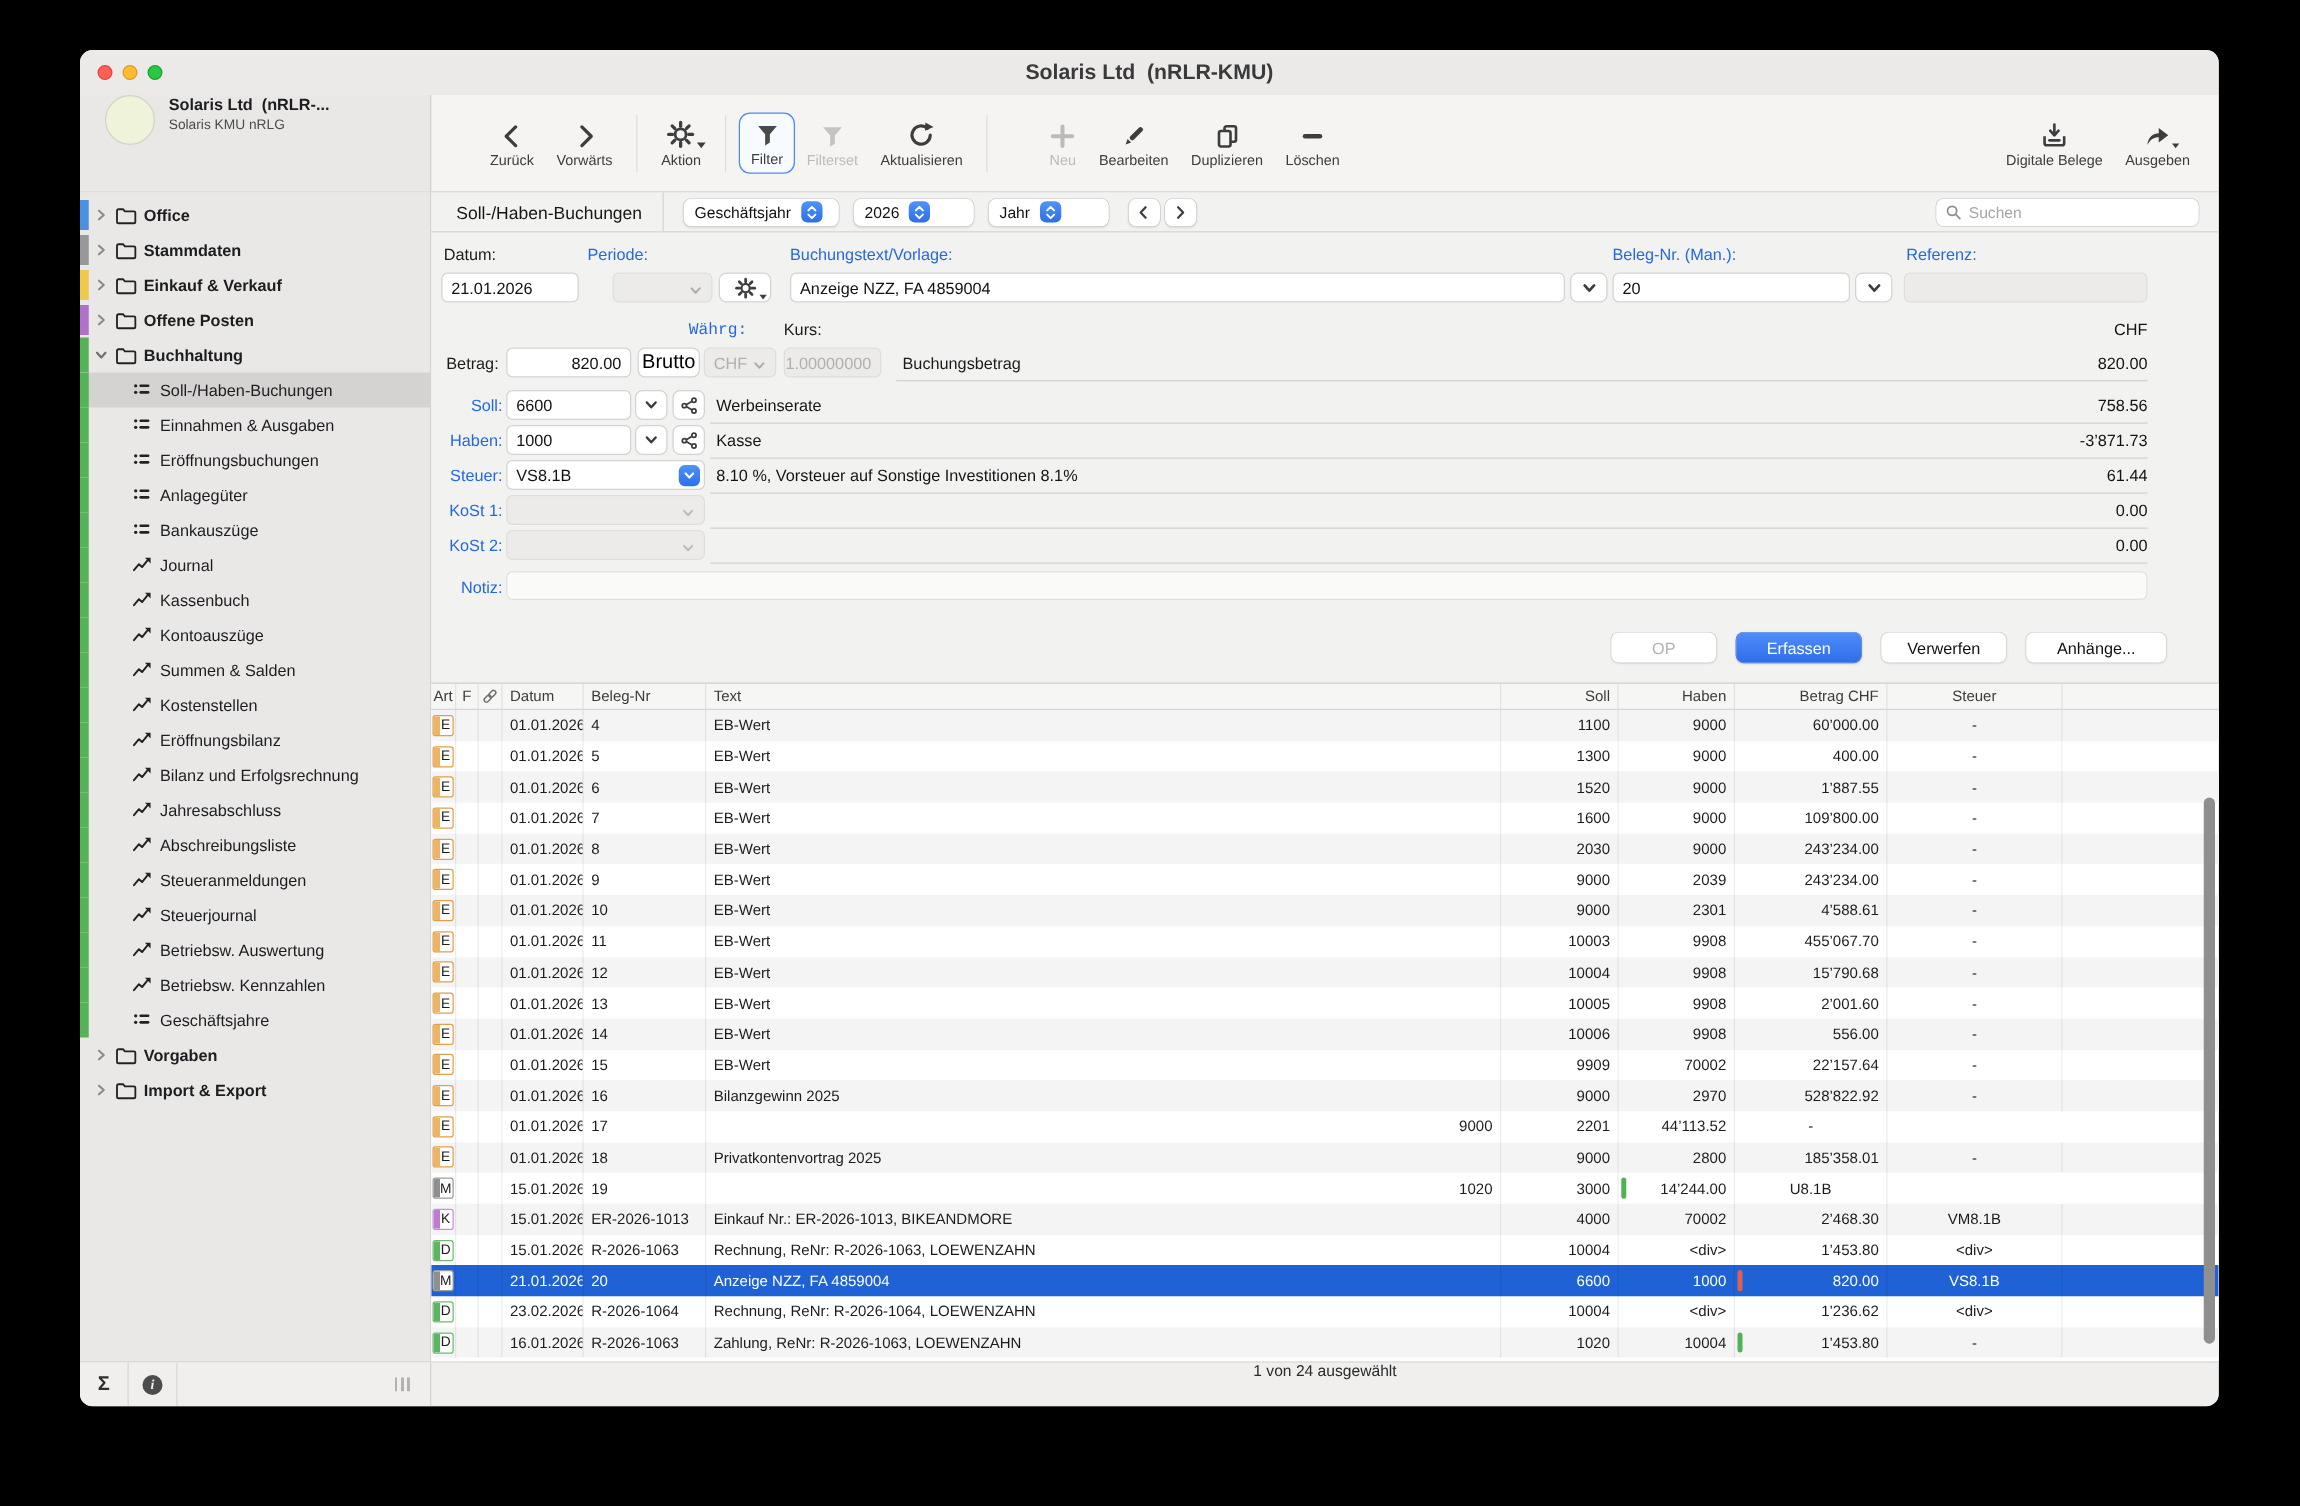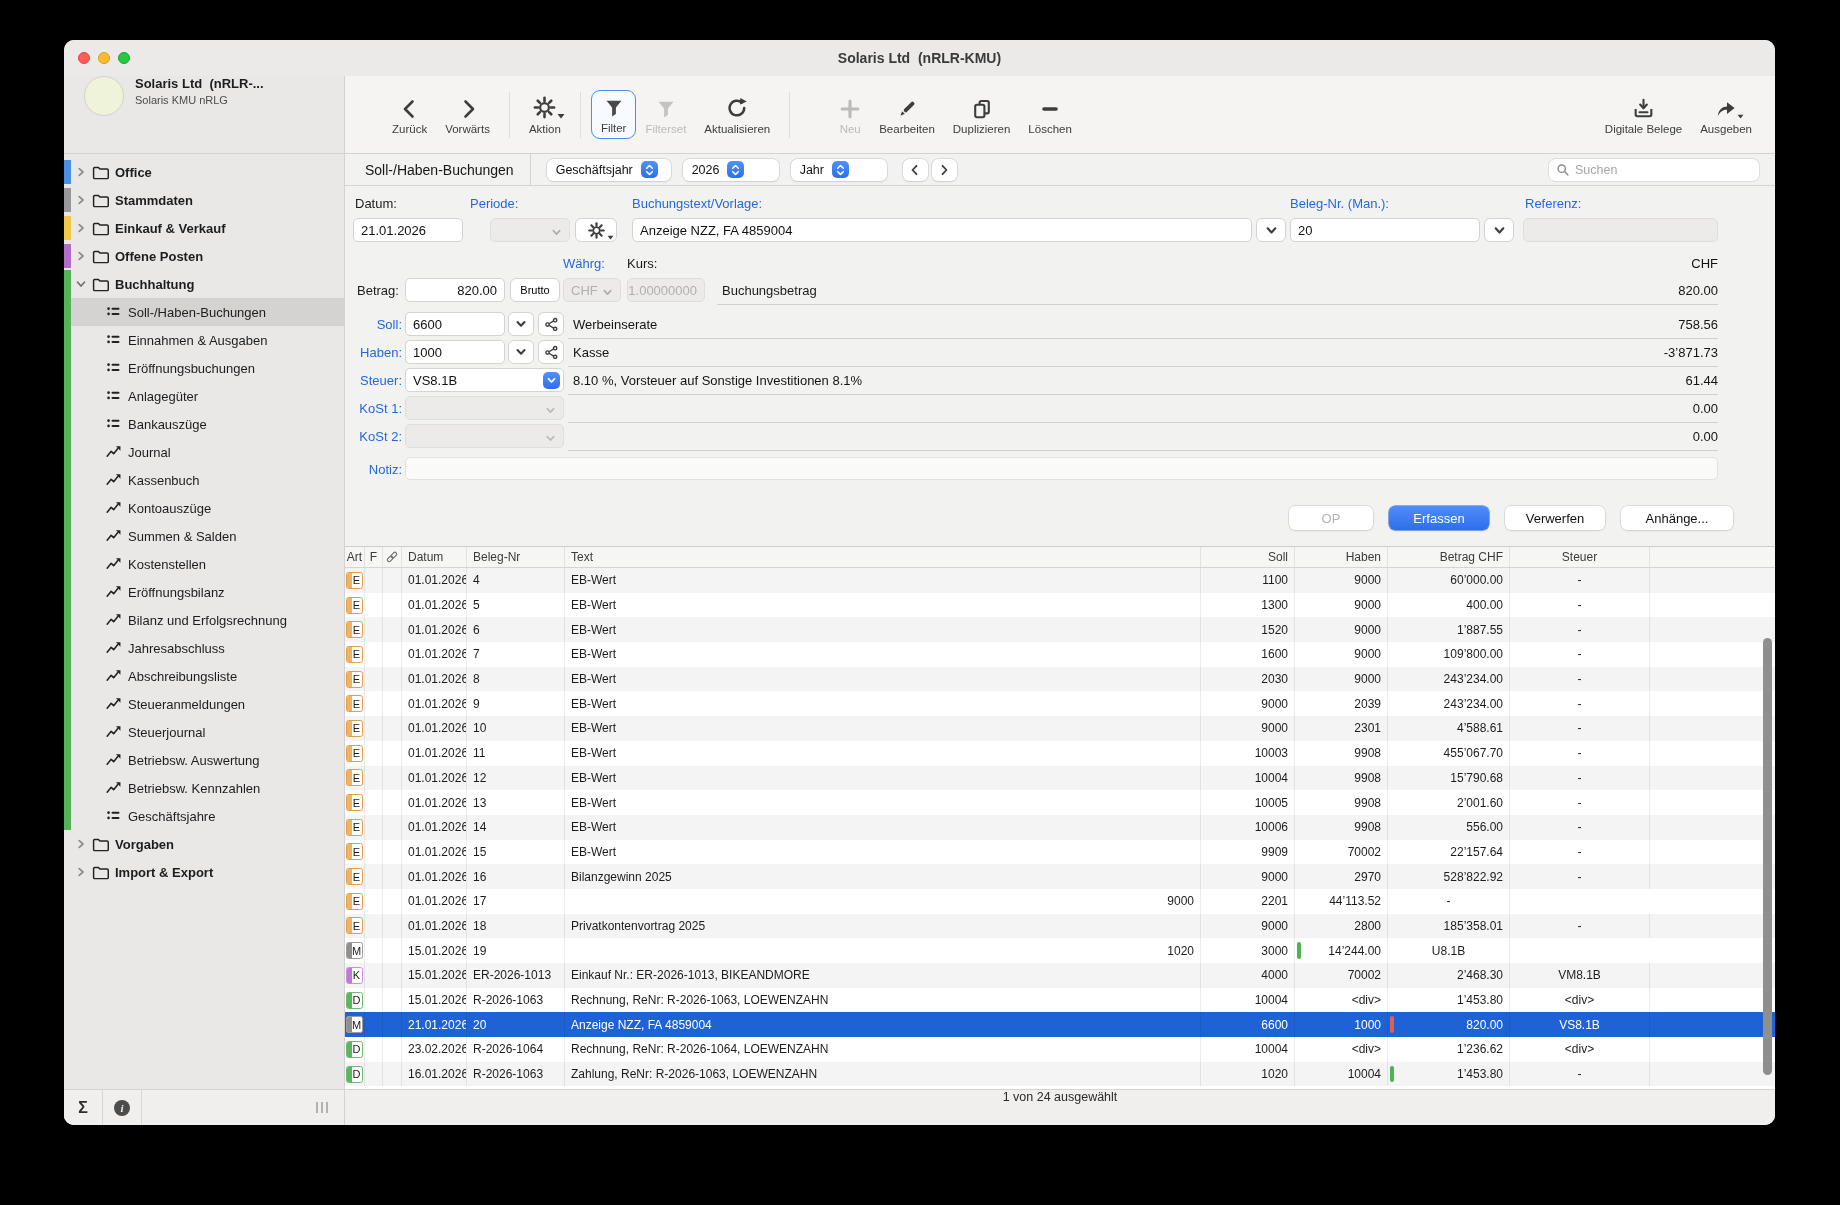--- a/index.html
+++ b/index.html
@@ -5,21 +5,21 @@
   * { margin:0; padding:0; box-sizing:border-box; }
   html,body { width:1840px; height:1205px; background:#000; font-family:"Liberation Sans","DejaVu Sans",sans-serif; }
   .stage { position:relative; width:1840px; height:1205px; background:#000; overflow:hidden; }
   .window { position:absolute; left:64px; top:40px; width:1711px; height:1085px; background:#f2f1f0;
             border-radius:10px; overflow:hidden; box-shadow:0 30px 70px rgba(0,0,0,.6); display:flex; flex-direction:column; }
   
   .titlebar { height:36px; background:#ebeae9; position:relative; display:flex; align-items:center; justify-content:center; flex:none; }
   .traffic { position:absolute; left:14px; top:12px; display:flex; gap:8px; }
   .tl { width:12px; height:12px; border-radius:50%; }
   .tl.red{background:#ff5f57;border:.5px solid #e0443e;} .tl.yellow{background:#febc2e;border:.5px solid #d89c22;} .tl.green{background:#28c840;border:.5px solid #1f9e31;}
-  .win-title { font-size:14px; font-weight:700; color:#3a3a3a; white-space:pre; }
+  .win-title { font-size:17px; font-weight:700; color:#3a3a3a; white-space:pre; }
   
   .toolbar { height:78px; flex:none; display:flex; background:#f5f4f3; border-bottom:1px solid #d3d2d0; }
   .company { width:281px; flex:none; background:#e9e8e6; border-right:1px solid #d3d2d0; display:flex; align-items:flex-start; gap:11px; padding-left:20px; }
   .avatar { width:40px; height:40px; border-radius:50%; background:#eef3d9; border:1px solid #d4d4c6; flex:none; }
   .cname { font-size:13px; font-weight:700; color:#1d1d1f; white-space:pre; }
   .csub  { font-size:11px; color:#4c4c4c; margin-top:3px; }
   .tools { flex:1; display:flex; align-items:center; padding:0 14px 0 38px; }
   .tool { display:flex; flex-direction:column; align-items:center; justify-content:center; gap:3px; padding:4px 9px; }
   .tool .ticon { height:25px; display:flex; align-items:flex-end; justify-content:center; position:relative; }
   .tool .tlabel { font-size:11.5px; color:#3c3c3c; white-space:nowrap; }
@@ -677,27 +677,27 @@
               </svg>
           </span>
           <input class="field" style="left: 945px; top: 32px; width: 190px;" value="20">
           <span class="sqbtn" style="left:1139px;top:32px;width:30px;">
             <svg width="13" height="13" viewBox="0 0 12 12">
                 <polyline points="2.5,4 6,7.8 9.5,4" fill="none" stroke="#3d3d3d" stroke-width="2" stroke-linecap="round" stroke-linejoin="round"></polyline>
               </svg>
           </span>
           <span class="field disabled" style="left:1178px;top:32px;width:195px;"></span>
 
-          <span class="flabel blue" style="left:218px;top:70px;">Währg:</span>
+          <span class="flabel blue" style="left:206px;top:70px;font-family:Liberation Mono, monospace;">Währg:</span>
           <span class="flabel" style="left:282px;top:70px;">Kurs:</span>
           <span class="amount" style="top:70px;">CHF</span>
 
           <span class="flabel" style="left:12px;top:97px;">Betrag:</span>
           <input class="field" style="left: 60px; top: 92px; width: 100px; text-align: right;" value="820.00">
-          <span class="sqbtn" style="left:165px;top:92px;width:50px;font-size:11px;">Brutto</span>
+          <span class="sqbtn" style="left:165px;top:92px;width:50px;font-size:16px;">Brutto</span>
           <span class="field disabled" style="left:218px;top:92px;width:58px;">
             <span>CHF</span>
             <span class="combo-chev">
                 <svg width="11" height="11" viewBox="0 0 12 12">
                   <polyline points="2.5,4 6,7.8 9.5,4" fill="none" stroke="#aeadac" stroke-width="1.8" stroke-linecap="round" stroke-linejoin="round"></polyline>
                 </svg>
               </span>
           </span>
           <span class="field disabled" style="left:282px;top:92px;width:78px;justify-content:flex-end;">1.00000000</span>
           <span class="flabel" style="left:377px;top:97px;">Buchungsbetrag</span>

